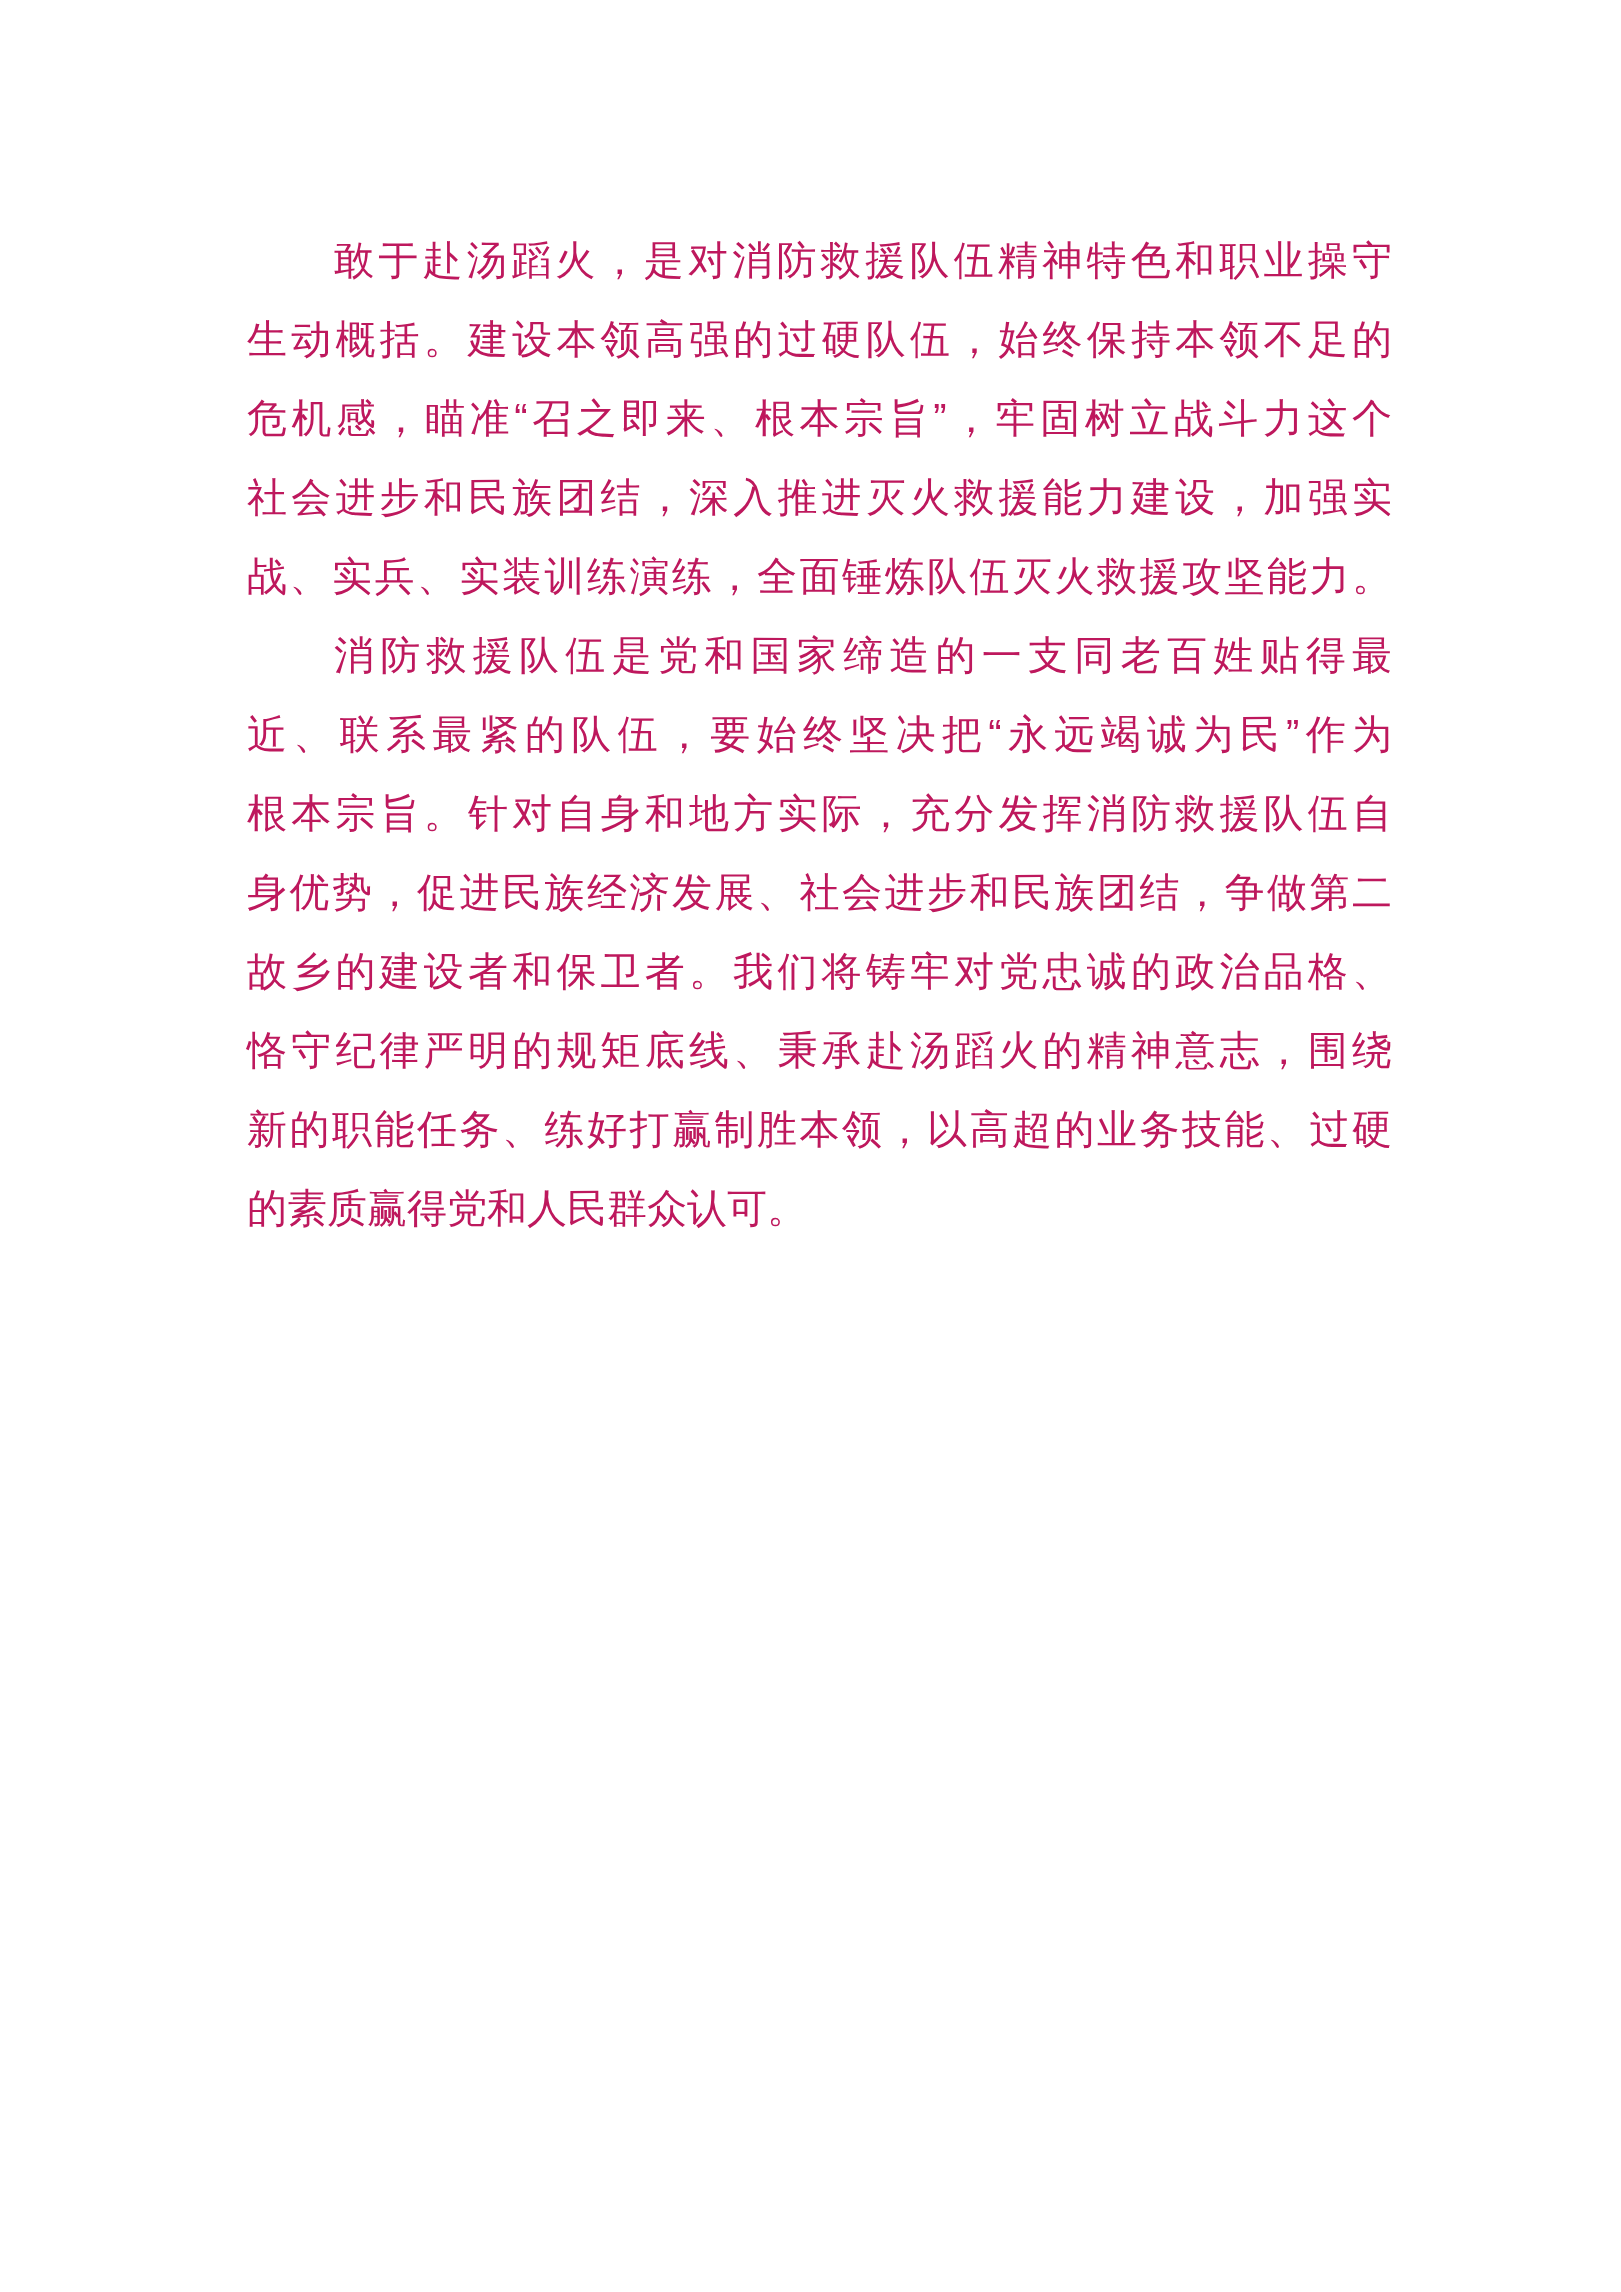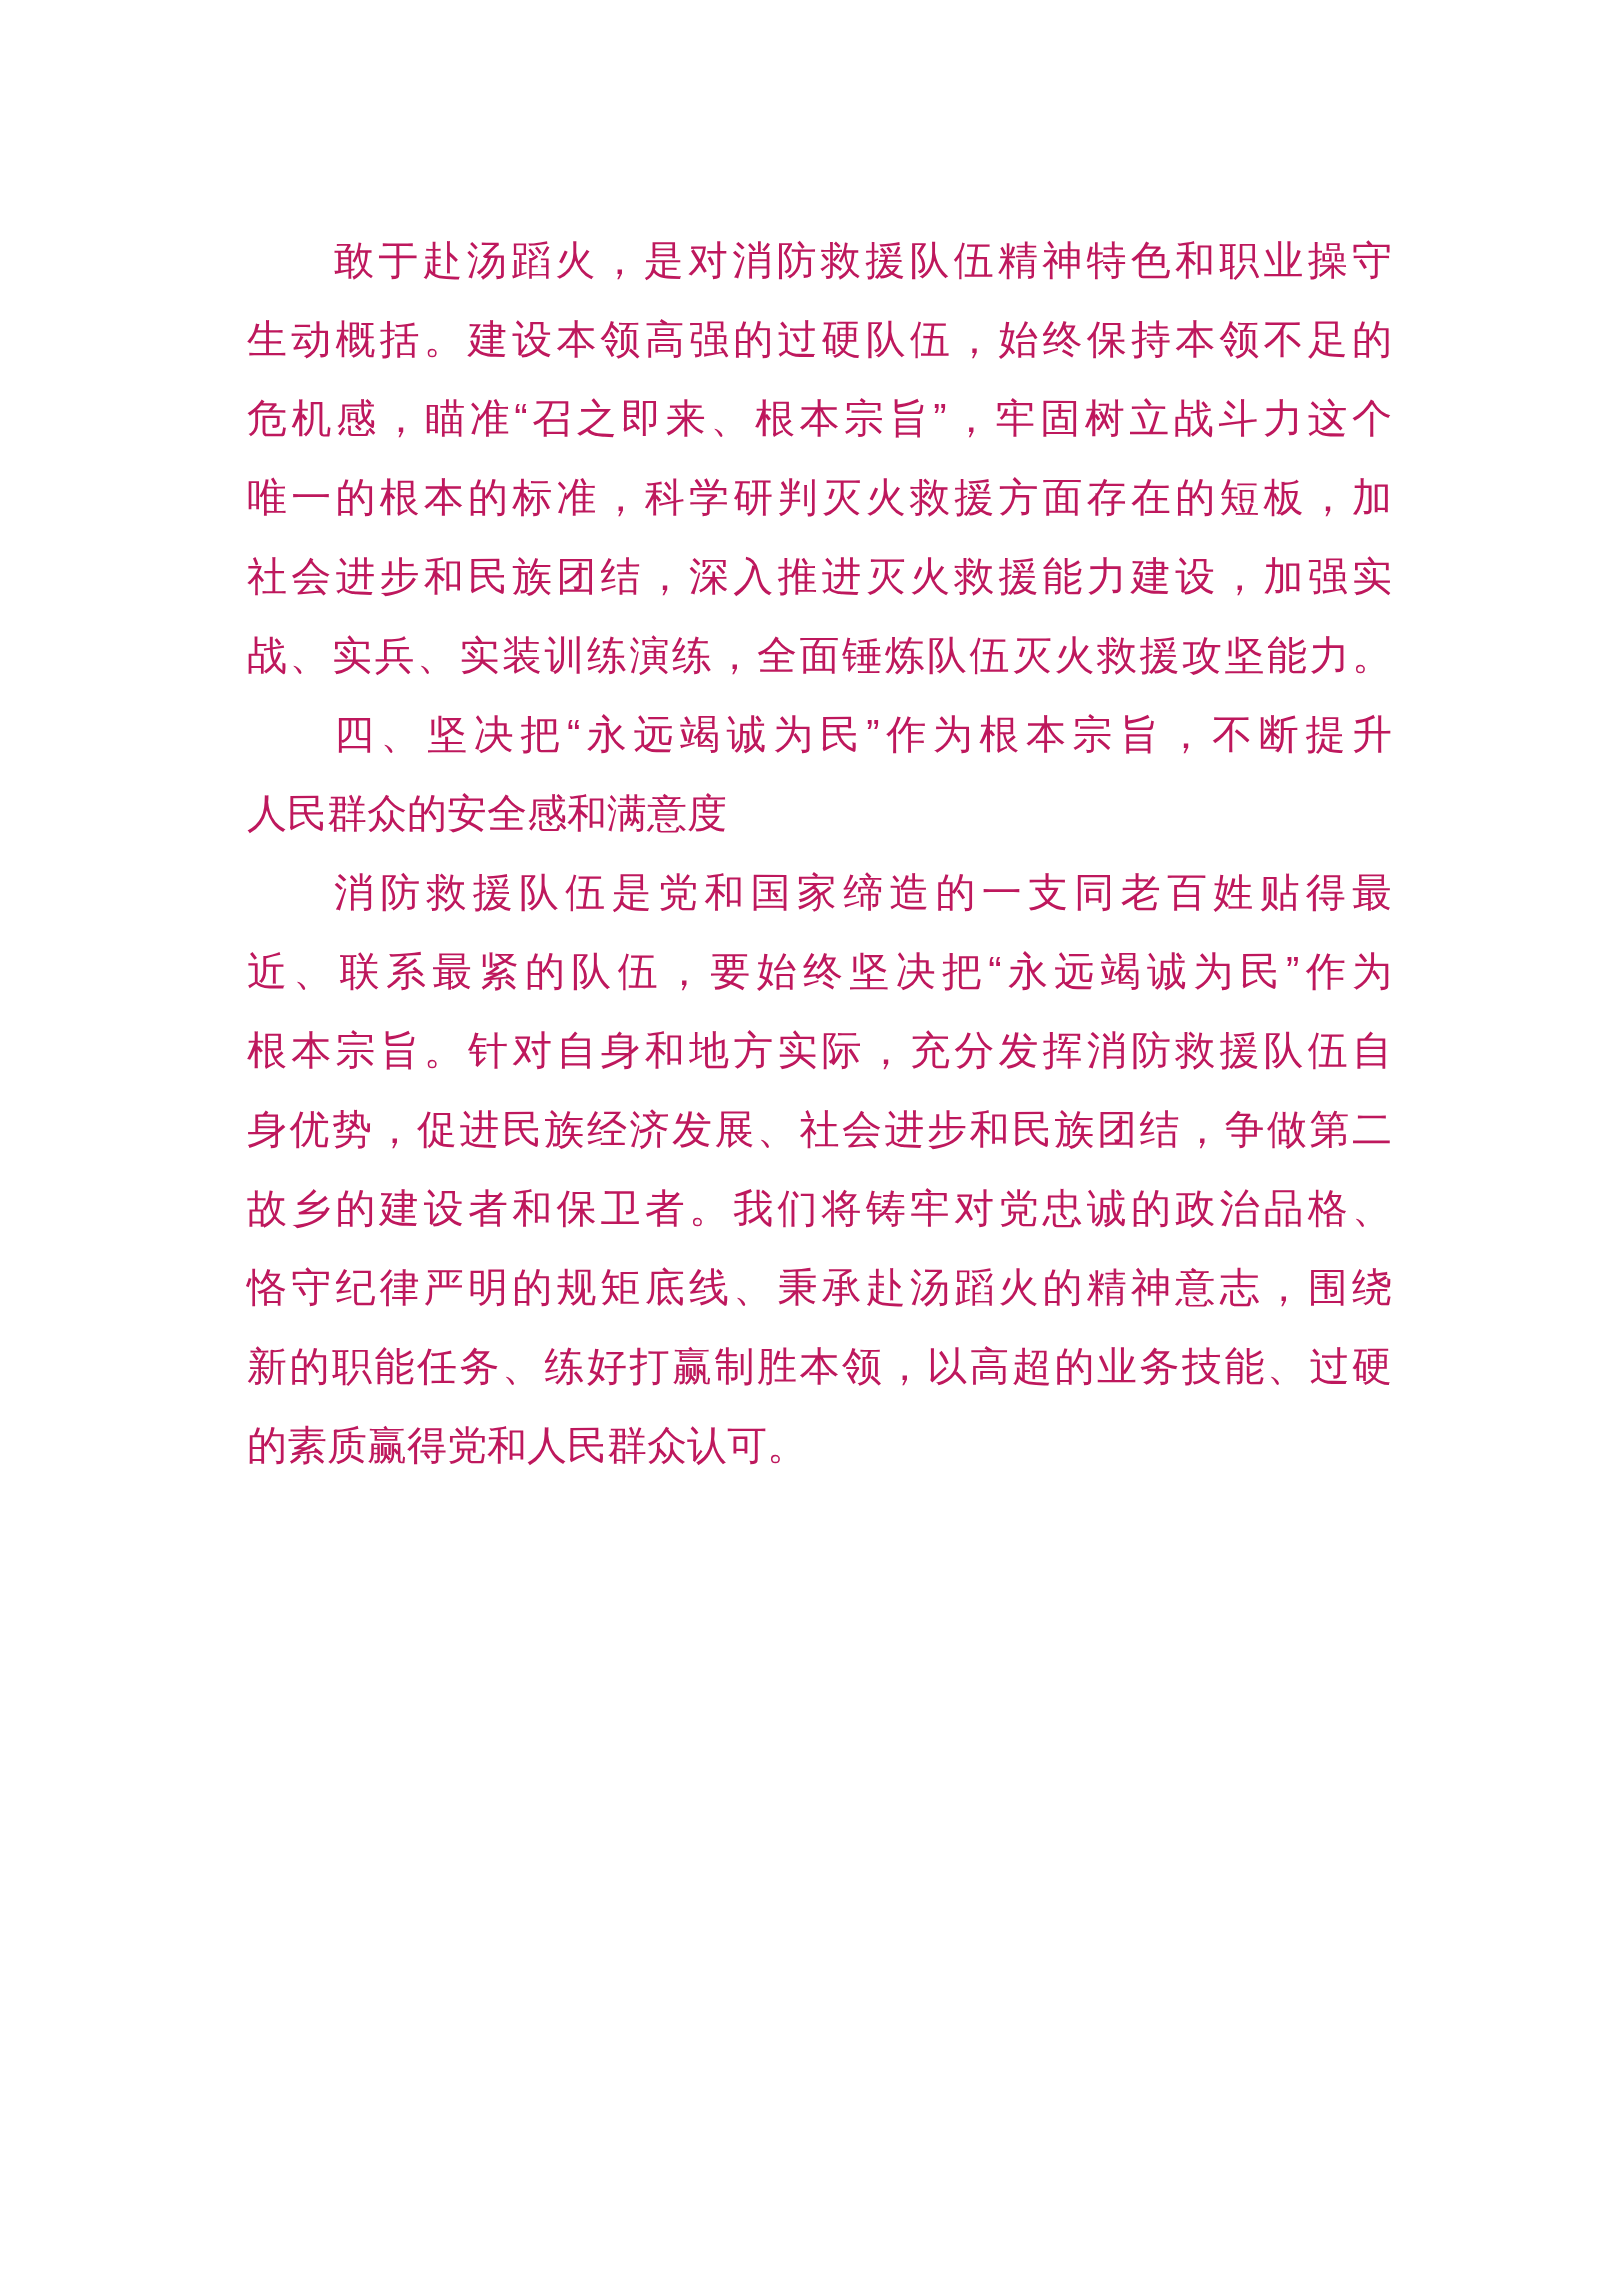--- a/index.html
+++ b/index.html
@@ -15,27 +15,22 @@
   .indent { padding-left: 87px; }
 </style>
 </head>
 <body>
 
 <div class="page">
   <div>
     <span class="line indent">敢于赴汤蹈火，是对消防救援队伍精神特色和职业操守</span>
     <span class="line">生动概括。建设本领高强的过硬队伍，始终保持本领不足的</span>
     <span class="line">危机感，瞄准“召之即来、根本宗旨”，牢固树立战斗力这个</span>
-    <span class="line">唯一的根本的标准，科学研判灭火救援方面存在的短板，加</span>
     <span class="line">社会进步和民族团结，深入推进灭火救援能力建设，加强实</span>
     <span class="line">战、实兵、实装训练演练，全面锤炼队伍灭火救援攻坚能力。</span>
-  </div>
-  <div>
-    <span class="line indent">四、坚决把“永远竭诚为民”作为根本宗旨，不断提升</span>
-    <span class="line last">人民群众的安全感和满意度</span>
   </div>
   <div>
     <span class="line indent">消防救援队伍是党和国家缔造的一支同老百姓贴得最</span>
     <span class="line">近、联系最紧的队伍，要始终坚决把“永远竭诚为民”作为</span>
     <span class="line">根本宗旨。针对自身和地方实际，充分发挥消防救援队伍自</span>
     <span class="line">身优势，促进民族经济发展、社会进步和民族团结，争做第二</span>
     <span class="line">故乡的建设者和保卫者。我们将铸牢对党忠诚的政治品格、</span>
     <span class="line">恪守纪律严明的规矩底线、秉承赴汤蹈火的精神意志，围绕</span>
     <span class="line">新的职能任务、练好打赢制胜本领，以高超的业务技能、过硬</span>
     <span class="line last">的素质赢得党和人民群众认可。</span>

